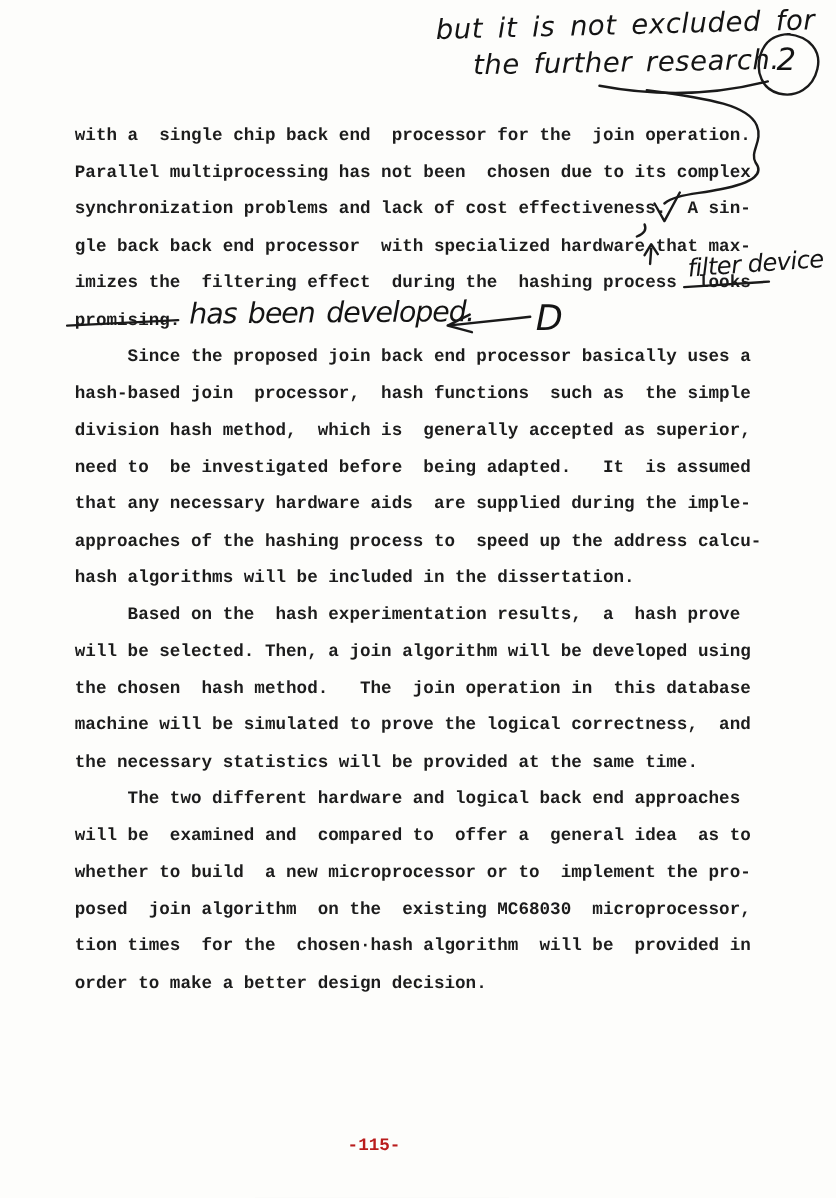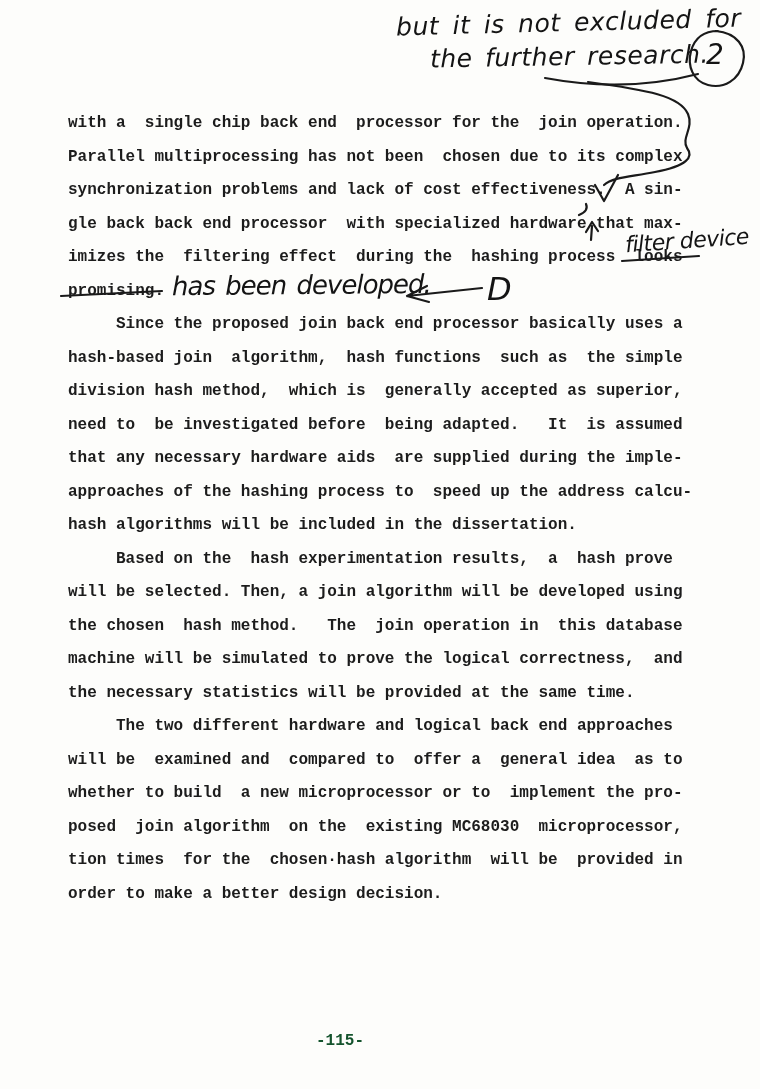--- a/index.html
+++ b/index.html
@@ -20,21 +20,21 @@
     white-space:nowrap;
   }
   .hw-note1{left:396px;top:8px;font-size:25px;letter-spacing:.5px;word-spacing:5px;transform:rotate(-1.5deg);}
   .hw-note2{left:430px;top:42px;font-size:25px;letter-spacing:.5px;word-spacing:4px;transform:rotate(-1deg);}
   .hw-circnum{left:706px;top:38px;font-size:28px;}
   .hw-filter{left:625px;top:228px;font-size:22px;letter-spacing:-0.5px;transform:rotate(-4deg);}
   .hw-replace{left:172px;top:270px;font-size:26px;letter-spacing:-1px;word-spacing:3px;transform:rotate(-0.5deg);}
   .hw-dletter{left:487px;top:270px;font-size:32px;}
   .pagenum{
     position:absolute;left:316px;top:1032px;
-    font:700 16px "Liberation Mono","DejaVu Sans Mono",monospace;color:#14532d;
+    font:700 16px "Liberation Mono","DejaVu Sans Mono",monospace;color:#b91c1c;
     white-space:pre;
   }
   svg.marks{position:absolute;left:0;top:0;pointer-events:none;}
   .ink{stroke:#1a1a1a;stroke-width:2.2;fill:none;stroke-linecap:round;stroke-linejoin:round;}
 </style>
 </head>
 <body>
 
 <div class="page">
 
@@ -42,21 +42,21 @@
     <div>
       <div class="tline">with a  single chip back end  processor for the  join operation.</div>
       <div class="tline">Parallel multiprocessing has not been  chosen due to its complex</div>
       <div class="tline">synchronization problems and lack of cost effectiveness.  A sin-</div>
       <div class="tline">gle back back end processor  with specialized hardware that max-</div>
       <div class="tline">imizes the  filtering effect  during the  hashing process  looks</div>
       <div class="tline">promising.</div>
     </div>
     <div>
       <div class="tline">     Since the proposed join back end processor basically uses a</div>
-      <div class="tline">hash-based join  algorithm,  hash functions  such as  the simple</div>
+      <div class="tline">hash-based join  processor,  hash functions  such as  the simple</div>
       <div class="tline">division hash method,  which is  generally accepted as superior,</div>
       <div class="tline">need to  be investigated before  being adapted.   It  is assumed</div>
       <div class="tline">that any necessary hardware aids  are supplied during the imple-</div>
       <div class="tline">approaches of the hashing process to  speed up the address calcu-</div>
       <div class="tline">hash algorithms will be included in the dissertation.</div>
     </div>
     <div>
       <div class="tline">     Based on the  hash experimentation results,  a  hash prove</div>
       <div class="tline">will be selected. Then, a join algorithm will be developed using</div>
       <div class="tline">the chosen  hash method.   The  join operation in  this database</div>

